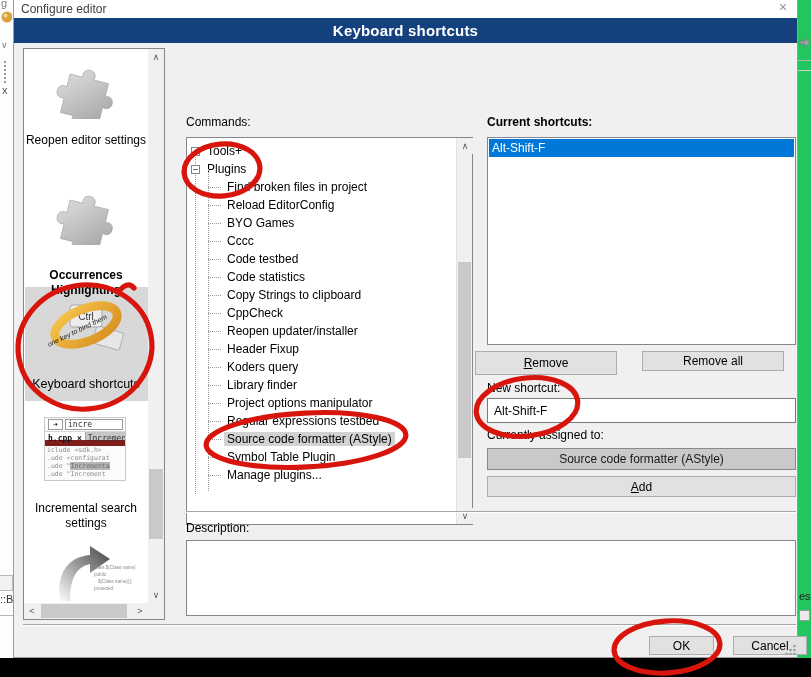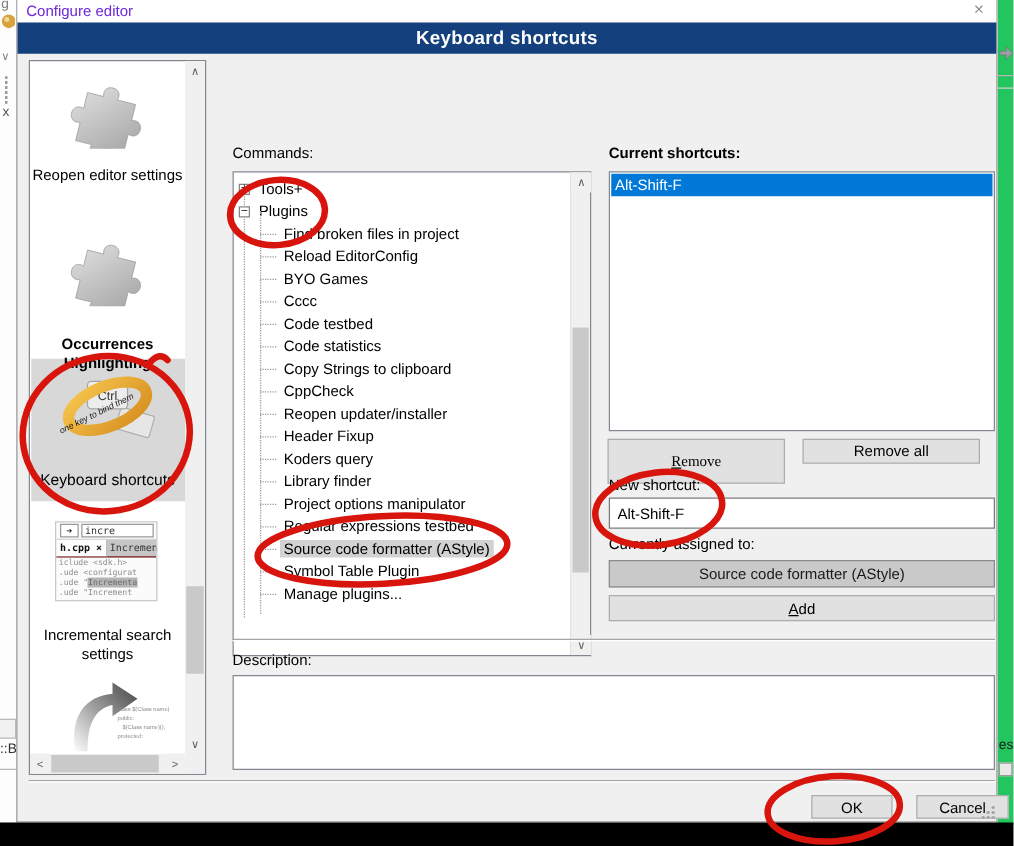--- a/index.html
+++ b/index.html
@@ -19,21 +19,21 @@
     background: repeating-linear-gradient(#9a9a9a 0 2px, transparent 2px 4px); }
   .tab-corner { position:absolute; left:0; top:575px; width:13px; height:16px;
     background:#f1f1f1; border:1px solid #b9b9b9; border-left:none; }
   .hline { position:absolute; background:#b5b5b5; height:1px; }
   .mini-box { position:absolute; border:1px solid #9a9a9a; background:#e9e9e9; }
 
   
   .dialog { position:absolute; left:13px; top:0; width:785px; height:658px;
     background:#f0f0f0; border:1px solid #9c9c9c; border-top:none; }
   .titlebar { position:absolute; left:0; top:0; width:100%; height:18px; background:#fff; }
-  .win-title { position:absolute; left:7px; top:2px; font-size:12px; color:#6d28d9; }
+  .win-title { position:absolute; left:7px; top:2px; font-size:12px; color:#404040; }
   .win-close { position:absolute; right:6px; top:-1px; width:16px; height:17px;
     font-size:14px; color:#8f8f8f; text-align:center; line-height:17px; cursor:default; }
   .banner { position:absolute; left:0; top:18px; width:100%; height:25px; background:#14417e;
     display:flex; align-items:center; justify-content:center; }
   .banner span { color:#fff; font-weight:bold; font-size:15px; letter-spacing:.2px; }
 
   
   .lab { position:absolute; font-size:12px; color:#000; white-space:nowrap; }
   .box { position:absolute; background:#fff; border:1px solid #828790; }
   .btn { position:absolute; background:#e1e1e1; border:1px solid #adadad;
@@ -59,21 +59,21 @@
   .sel-bg { position:absolute; left:1px; top:238px; width:123px; height:114px; background:#d8d8d8; }
 
   
   .inc-icon { position:absolute; left:20px; top:368px; width:82px; height:64px;
     background:#fbfbfb; border:1px solid #c9c9c9; font-family:"DejaVu Sans Mono",monospace; overflow:hidden; }
   .inc-row1 { display:flex; align-items:center; height:14px; border-bottom:1px solid #d5d5d5; }
   .inc-btn { width:15px; height:11px; margin-left:3px; border:1px solid #9a9a9a; background:#fff;
     font-size:8px; line-height:9px; text-align:center; color:#000; font-weight:bold; }
   .inc-input { flex:1; height:11px; margin:0 2px; border:1px solid #9a9a9a; background:#fff;
     font-size:8px; line-height:10px; padding-left:2px; color:#333; }
-  .inc-row2 { display:flex; height:14px; background:#c6c6c6; border-bottom:1px solid #7f1d1d; }
+  .inc-row2 { display:flex; height:14px; background:#c6c6c6; border-bottom:6px solid #7f1d1d; }
   .inc-tab { background:#fdfdfd; border-right:1px solid #a8a8a8; font-size:8px; line-height:13px;
     padding:0 3px; color:#111; font-weight:bold; white-space:nowrap; }
   .inc-tab2 { font-size:8px; line-height:13px; padding:0 2px; color:#333; white-space:nowrap; }
   .inc-code { font-size:6.5px; line-height:8px; color:#8d8d8d; white-space:nowrap; padding-left:2px; }
   .inc-code b { font-weight:normal; background:#b5b5b5; color:#6a6a6a; }
 
   
   .tree-inner { position:absolute; left:1px; top:1px; right:17px; bottom:1px;
     overflow:hidden; padding-top:3px; }
   .tree-inner::before { content:""; position:absolute; left:7px; top:9px; height:346px;
@@ -314,21 +314,21 @@
         <div class="sb-btn" style="bottom:0;">∨</div>
       </div>
     </div>
 
     <div class="lab" style="left:473px; top:115px;font-weight:bold;">Current shortcuts:</div>
 
     <div class="box" style="left:473px; top:137px; width:309px; height:208px;">
       <div class="short-row">Alt-Shift-F</div>
     </div>
 
-    <div class="btn mnem" style="left:472px; top:351px; width:142px; height:36px;font-family:Liberation Serif, serif;">
+    <div class="btn mnem" style="left:461px; top:351px; width:142px; height:24px;">
         <span>Remove</span>
       </div>
     <div class="btn" style="left:628px; top:351px; width:142px; height:20px;">
         <span>Remove all</span>
       </div>
 
     <div class="lab" style="left:473px; top:381px;">New shortcut:</div>
     <input class="tbox" style="left: 473px; top: 398px; width: 309px; height: 25px;" value="Alt-Shift-F">
 
     <div class="lab" style="left:473px; top:428px;">Currently assigned to:</div>

